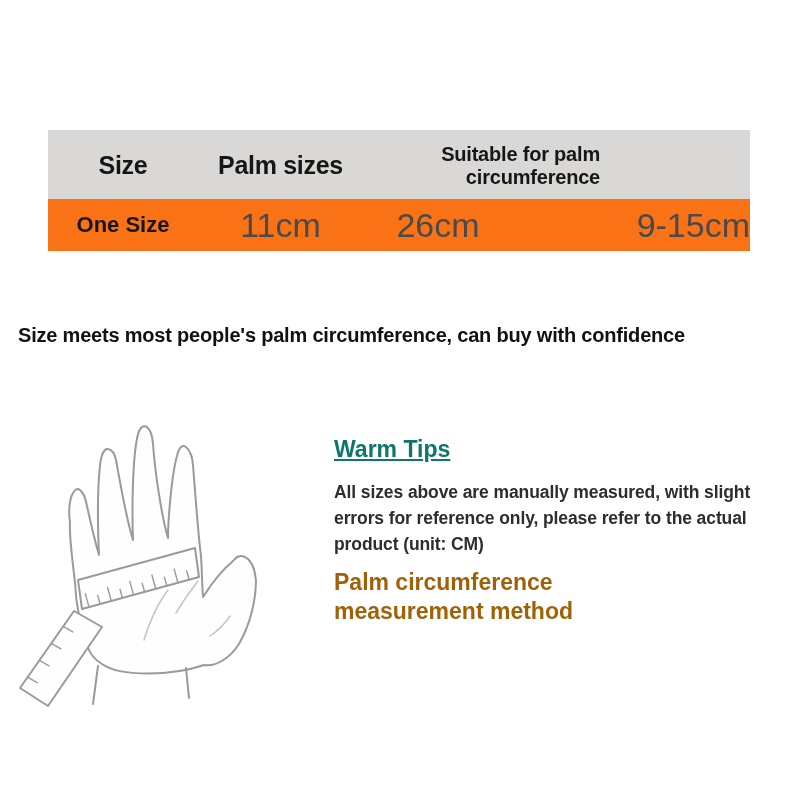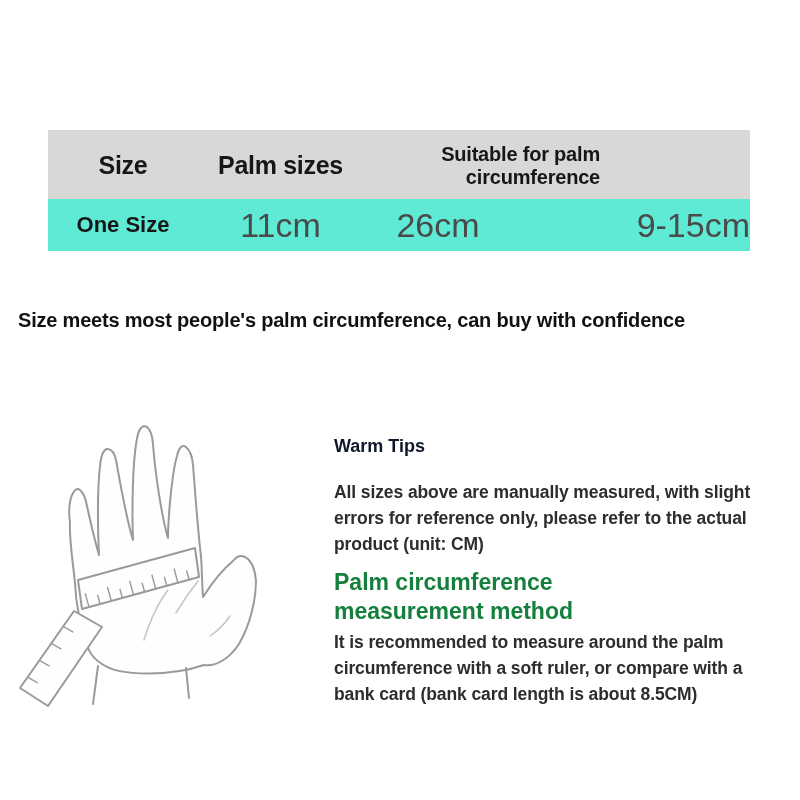--- a/index.html
+++ b/index.html
@@ -3,40 +3,40 @@
 <meta charset="utf-8">
 <style>
   html,body{margin:0;padding:0;background:#ffffff;}
   .canvas{
     position:relative;width:800px;height:800px;background:#ffffff;
     font-family:"Liberation Sans",sans-serif;overflow:hidden;color:#141414;
   }
   
   .band{position:absolute;left:48px;width:702px;display:flex;align-items:center;}
   .band.thead{top:130px;height:71px;background:#d9d8d6;}
-  .band.trow{top:199px;height:52px;background:#5eead4;}
+  .band.trow{top:199px;height:52px;background:#f97316;}
   .cell{text-align:center;box-sizing:border-box;}
   .c1{width:150px;}
   .c2{width:165px;}
   .c3{width:150px;}
   .c4{width:237px;text-align:right;padding-left:26px;}
   .th{font-weight:bold;color:#161616;font-size:25px;letter-spacing:-0.3px;}
   .th.c4{font-size:20px;line-height:23px;letter-spacing:-0.2px;}
   .td-size{font-weight:bold;font-size:22px;color:#161616;}
   .td-val{font-size:34px;color:#4a4a4a;font-weight:400;}
   .td-val.c4{padding-left:30px;}
   
   .tagline{
-    position:absolute;left:18px;top:309px;font-size:20px;font-weight:bold;
+    position:absolute;left:18px;top:324px;font-size:20px;font-weight:bold;
     color:#111111;letter-spacing:-0.2px;white-space:nowrap;
   }
   
-  .warm-title{position:absolute;left:334px;top:436px;font-size:18px;font-weight:bold;color:#0f172a;}
+  .warm-title{position:absolute;left:334px;top:436px;font-size:23px;font-weight:bold;color:#0f766e;text-decoration:underline;}
   .warm-body{position:absolute;left:334px;top:479px;font-size:17.5px;font-weight:bold;color:#2d2d2d;line-height:26px;letter-spacing:-0.1px;}
-  .method-title{position:absolute;left:334px;top:568px;font-size:23px;font-weight:bold;color:#15803d;line-height:29px;}
+  .method-title{position:absolute;left:334px;top:568px;font-size:23px;font-weight:bold;color:#a16207;line-height:29px;}
   .method-body{position:absolute;left:334px;top:629px;font-size:17.5px;font-weight:bold;color:#2d2d2d;line-height:26px;letter-spacing:-0.1px;}
   
   .hand-illus{position:absolute;left:14px;top:398px;}
 </style>
 </head>
 <body>
 
 <div class="canvas">
 
   <div class="band thead">
@@ -128,19 +128,14 @@
   <div class="warm-body">
     <div>All sizes above are manually measured, with slight</div>
     <div>errors for reference only, please refer to the actual</div>
     <div>product (unit: CM)</div>
   </div>
 
   <div class="method-title">
     <div>Palm circumference</div>
     <div>measurement method</div>
   </div>
-  <div class="method-body">
-    <div>It is recommended to measure around the palm</div>
-    <div>circumference with a soft ruler, or compare with a</div>
-    <div>bank card (bank card length is about 8.5CM)</div>
-  </div>
 
 </div>
 
 </body></html>

